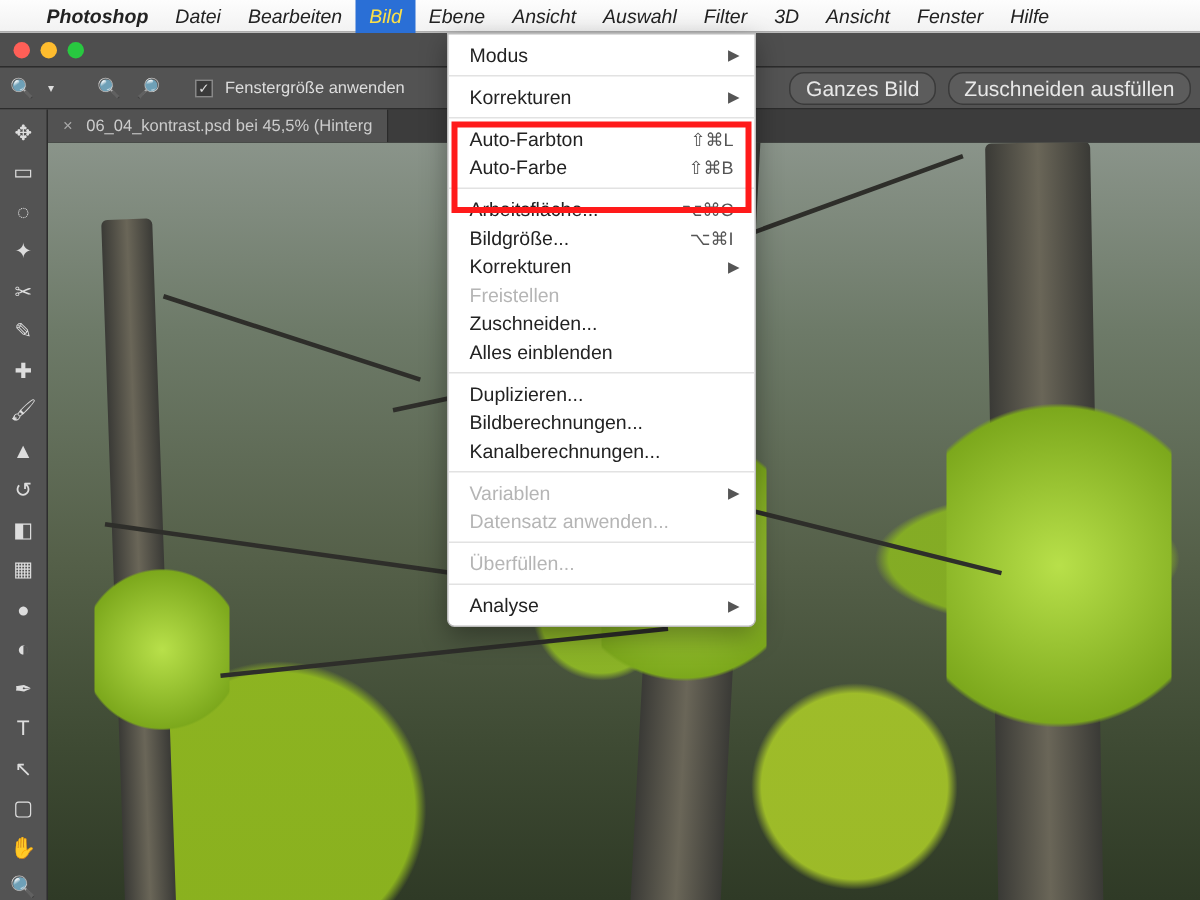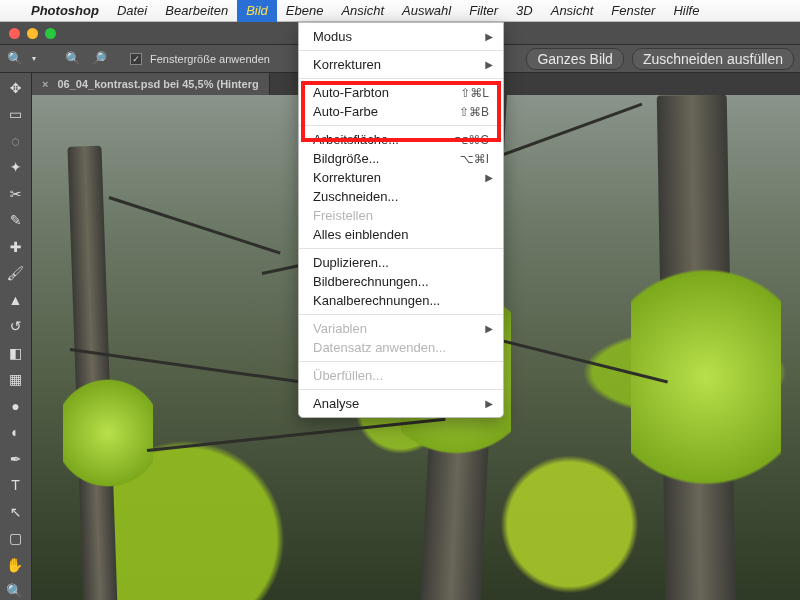--- a/index.html
+++ b/index.html
@@ -25,21 +25,21 @@
   .chk { width:12px;height:12px; background:#3a3a3a; border:1px solid #888; display:inline-flex; align-items:center; justify-content:center; font-size:9px; color:#ddd;}
   .pill { background:#5c5c5c; border:1px solid #3a3a3a; border-radius:10px; padding:2px 10px; font-size:14px; color:#e8e8e8;}
   .optbar .rspace { flex:1; }
 
   
   .workspace { position:absolute; top:73px; left:0; right:0; bottom:0; display:flex; }
   .toolbar { width:32px; background:#535353; border-right:1px solid #2d2d2d; display:flex; flex-direction:column; align-items:center; padding-top:6px; gap:9px;}
   .toolbar .tool { width:22px; height:22px; color:#ddd; font-size:14px; display:flex; align-items:center; justify-content:center; }
 
   .docarea { flex:1; display:flex; flex-direction:column; background:#2c2c2c;}
-  .tabbar { height:22px; background:#3c3c3c; display:flex; align-items:flex-start; font-size:11px; color:#ccc;font-weight:bold;}
+  .tabbar { height:22px; background:#3c3c3c; display:flex; align-items:flex-start; font-size:11px; color:#ccc;}
   .tab { padding:0 10px; height:22px; line-height:22px; background:#525252; border-right:1px solid #2a2a2a;}
   .tab .x { margin-right:6px; color:#aaa;}
   .canvas { flex:1; position:relative; overflow:hidden; background:#222;}
 
   
   .forest { position:absolute; inset:0;
     background:
       radial-gradient(circle at 70% 85%, rgba(168,200,40,.9) 0 9%, transparent 10%),
       radial-gradient(circle at 20% 88%, rgba(148,190,30,.9) 0 12%, transparent 13%),
       radial-gradient(circle at 48% 62%, rgba(150,195,35,.85) 0 8%, transparent 9%),
@@ -185,26 +185,26 @@
       <span class="sc">⌥⌘C</span>
     </div>
     <div class="row">
       <span class="lbl">Bildgröße...</span>
       <span class="sc">⌥⌘I</span>
     </div>
     <div class="row">
       <span class="lbl">Korrekturen</span>
       <span class="sub">▶</span>
     </div>
+    <div class="row disabled">
+      <span class="lbl">Freistellen</span>
+    </div>
     <div class="row">
       <span class="lbl">Zuschneiden...</span>
     </div>
-    <div class="row disabled">
-      <span class="lbl">Freistellen</span>
-    </div>
     <div class="row">
       <span class="lbl">Alles einblenden</span>
     </div>
     <hr>
     <div class="row">
       <span class="lbl">Duplizieren...</span>
     </div>
     <div class="row">
       <span class="lbl">Bildberechnungen...</span>
     </div>

